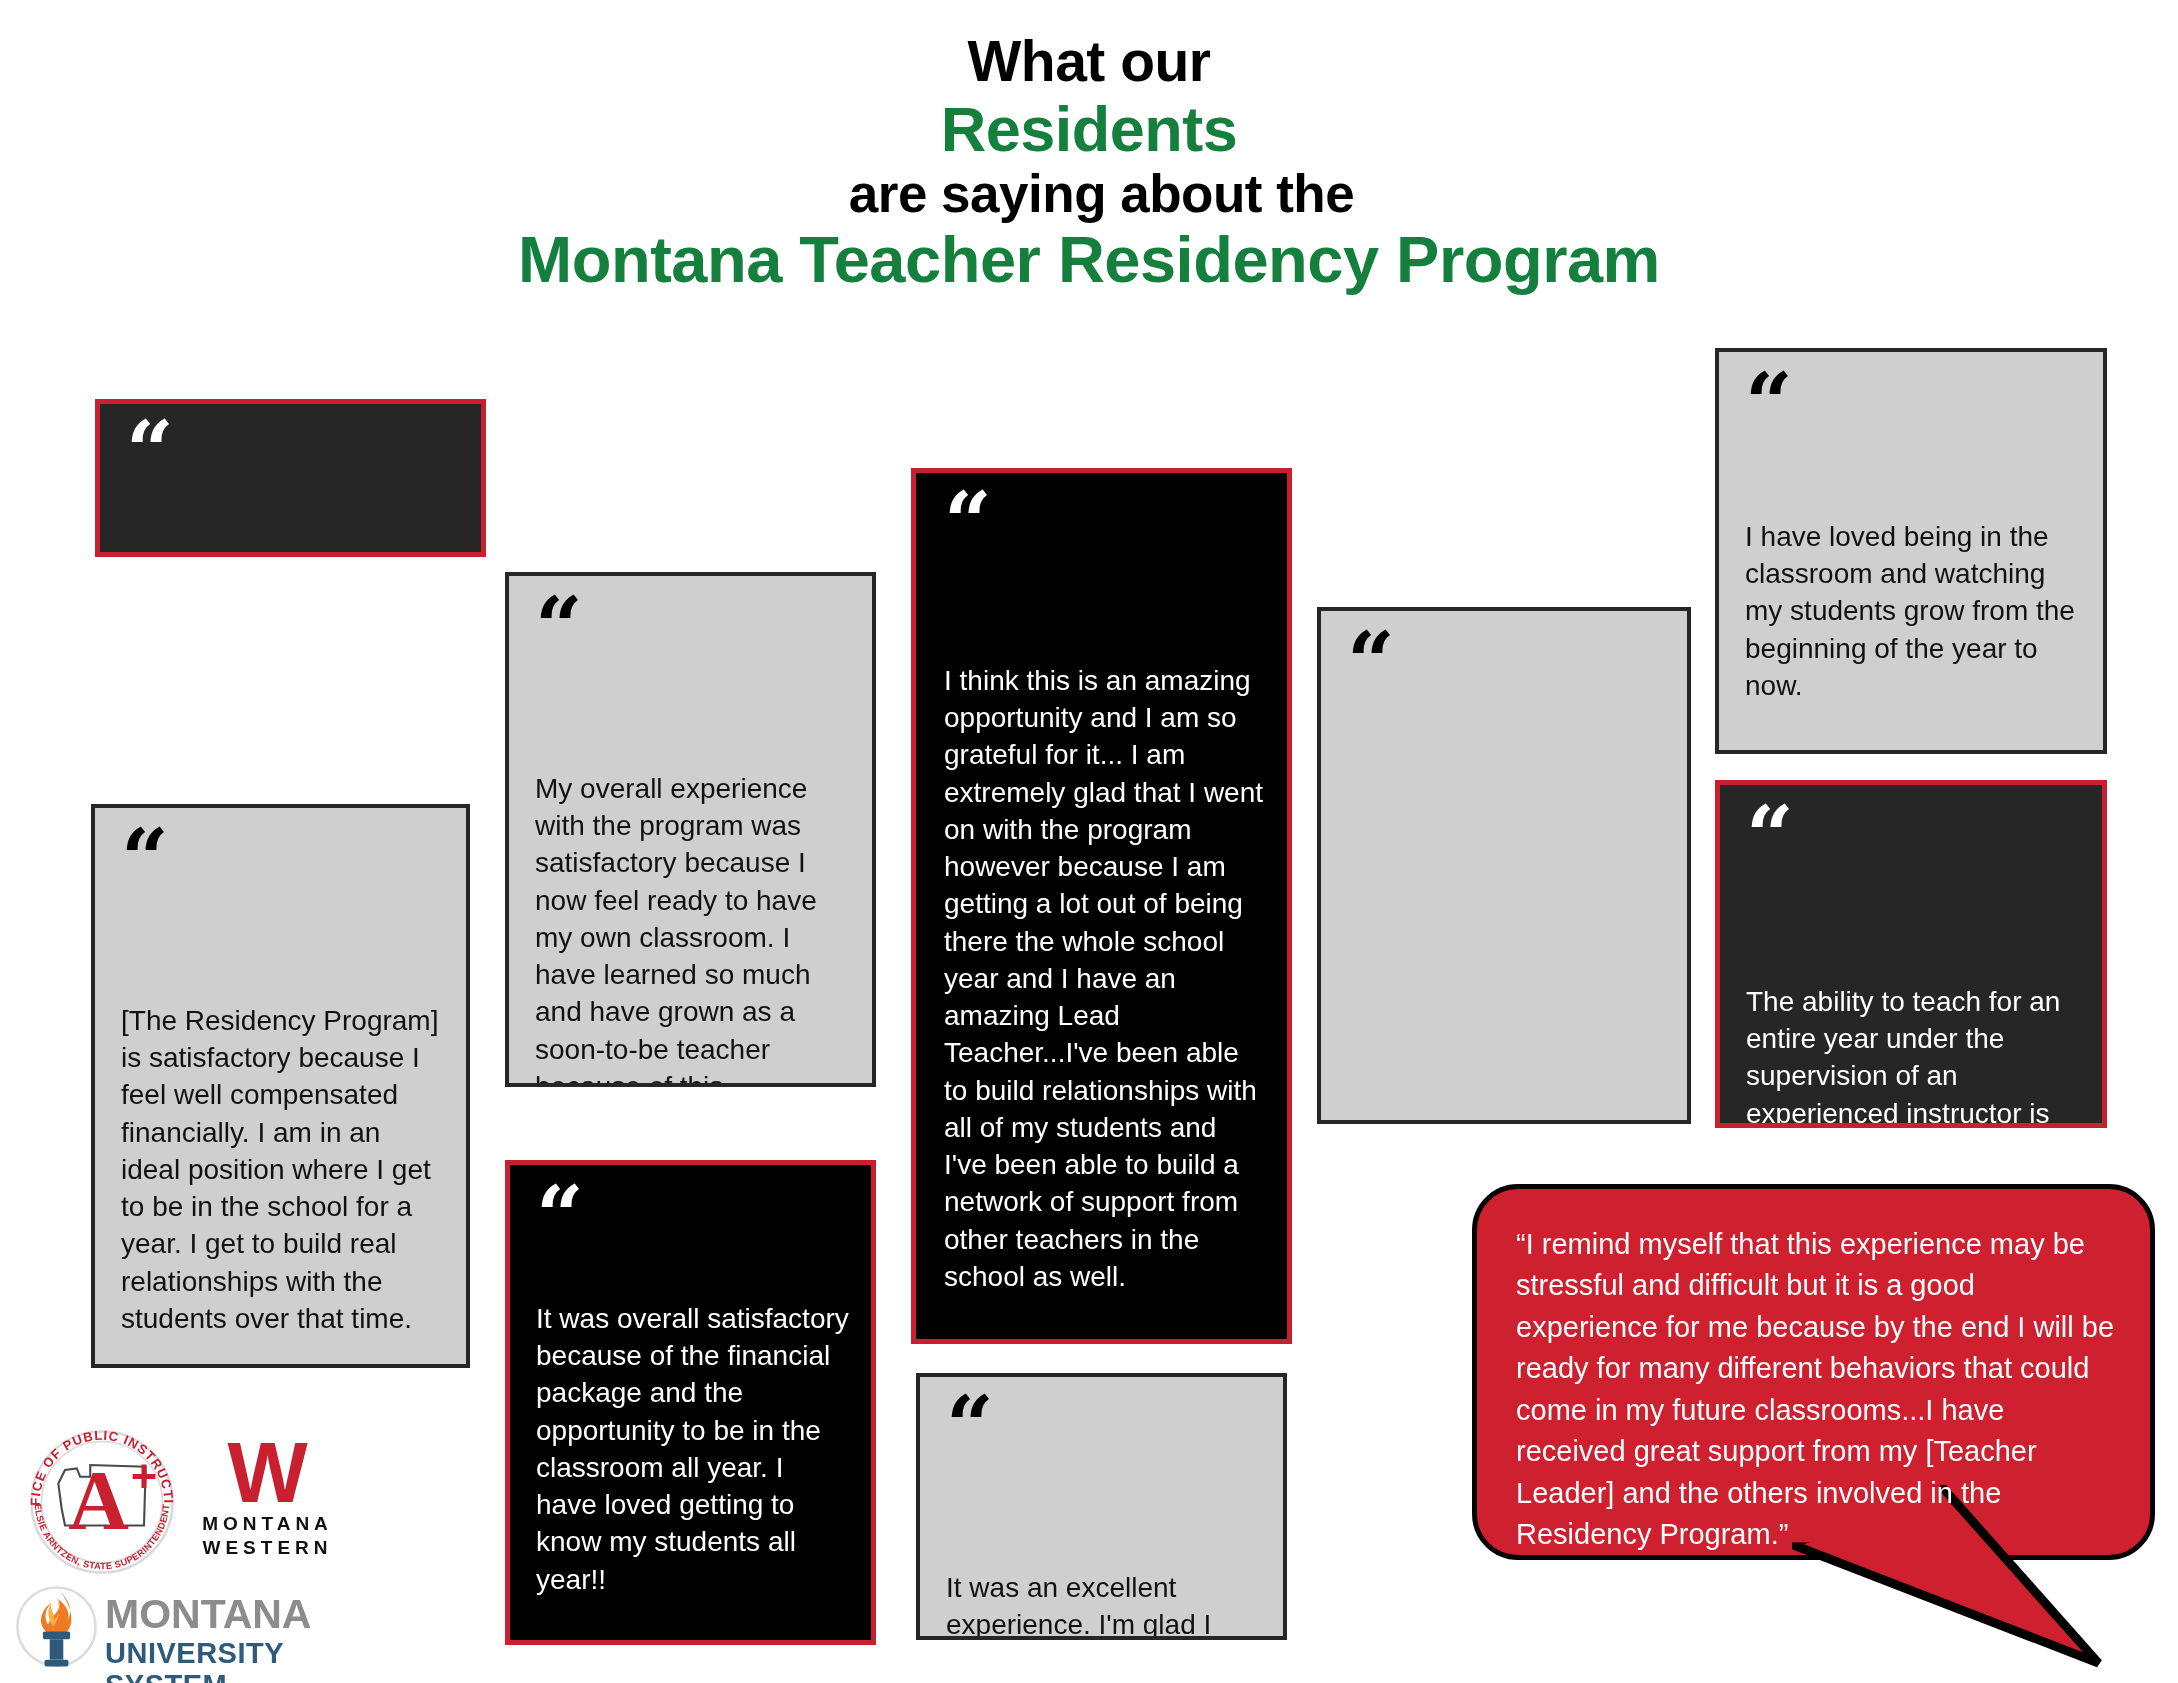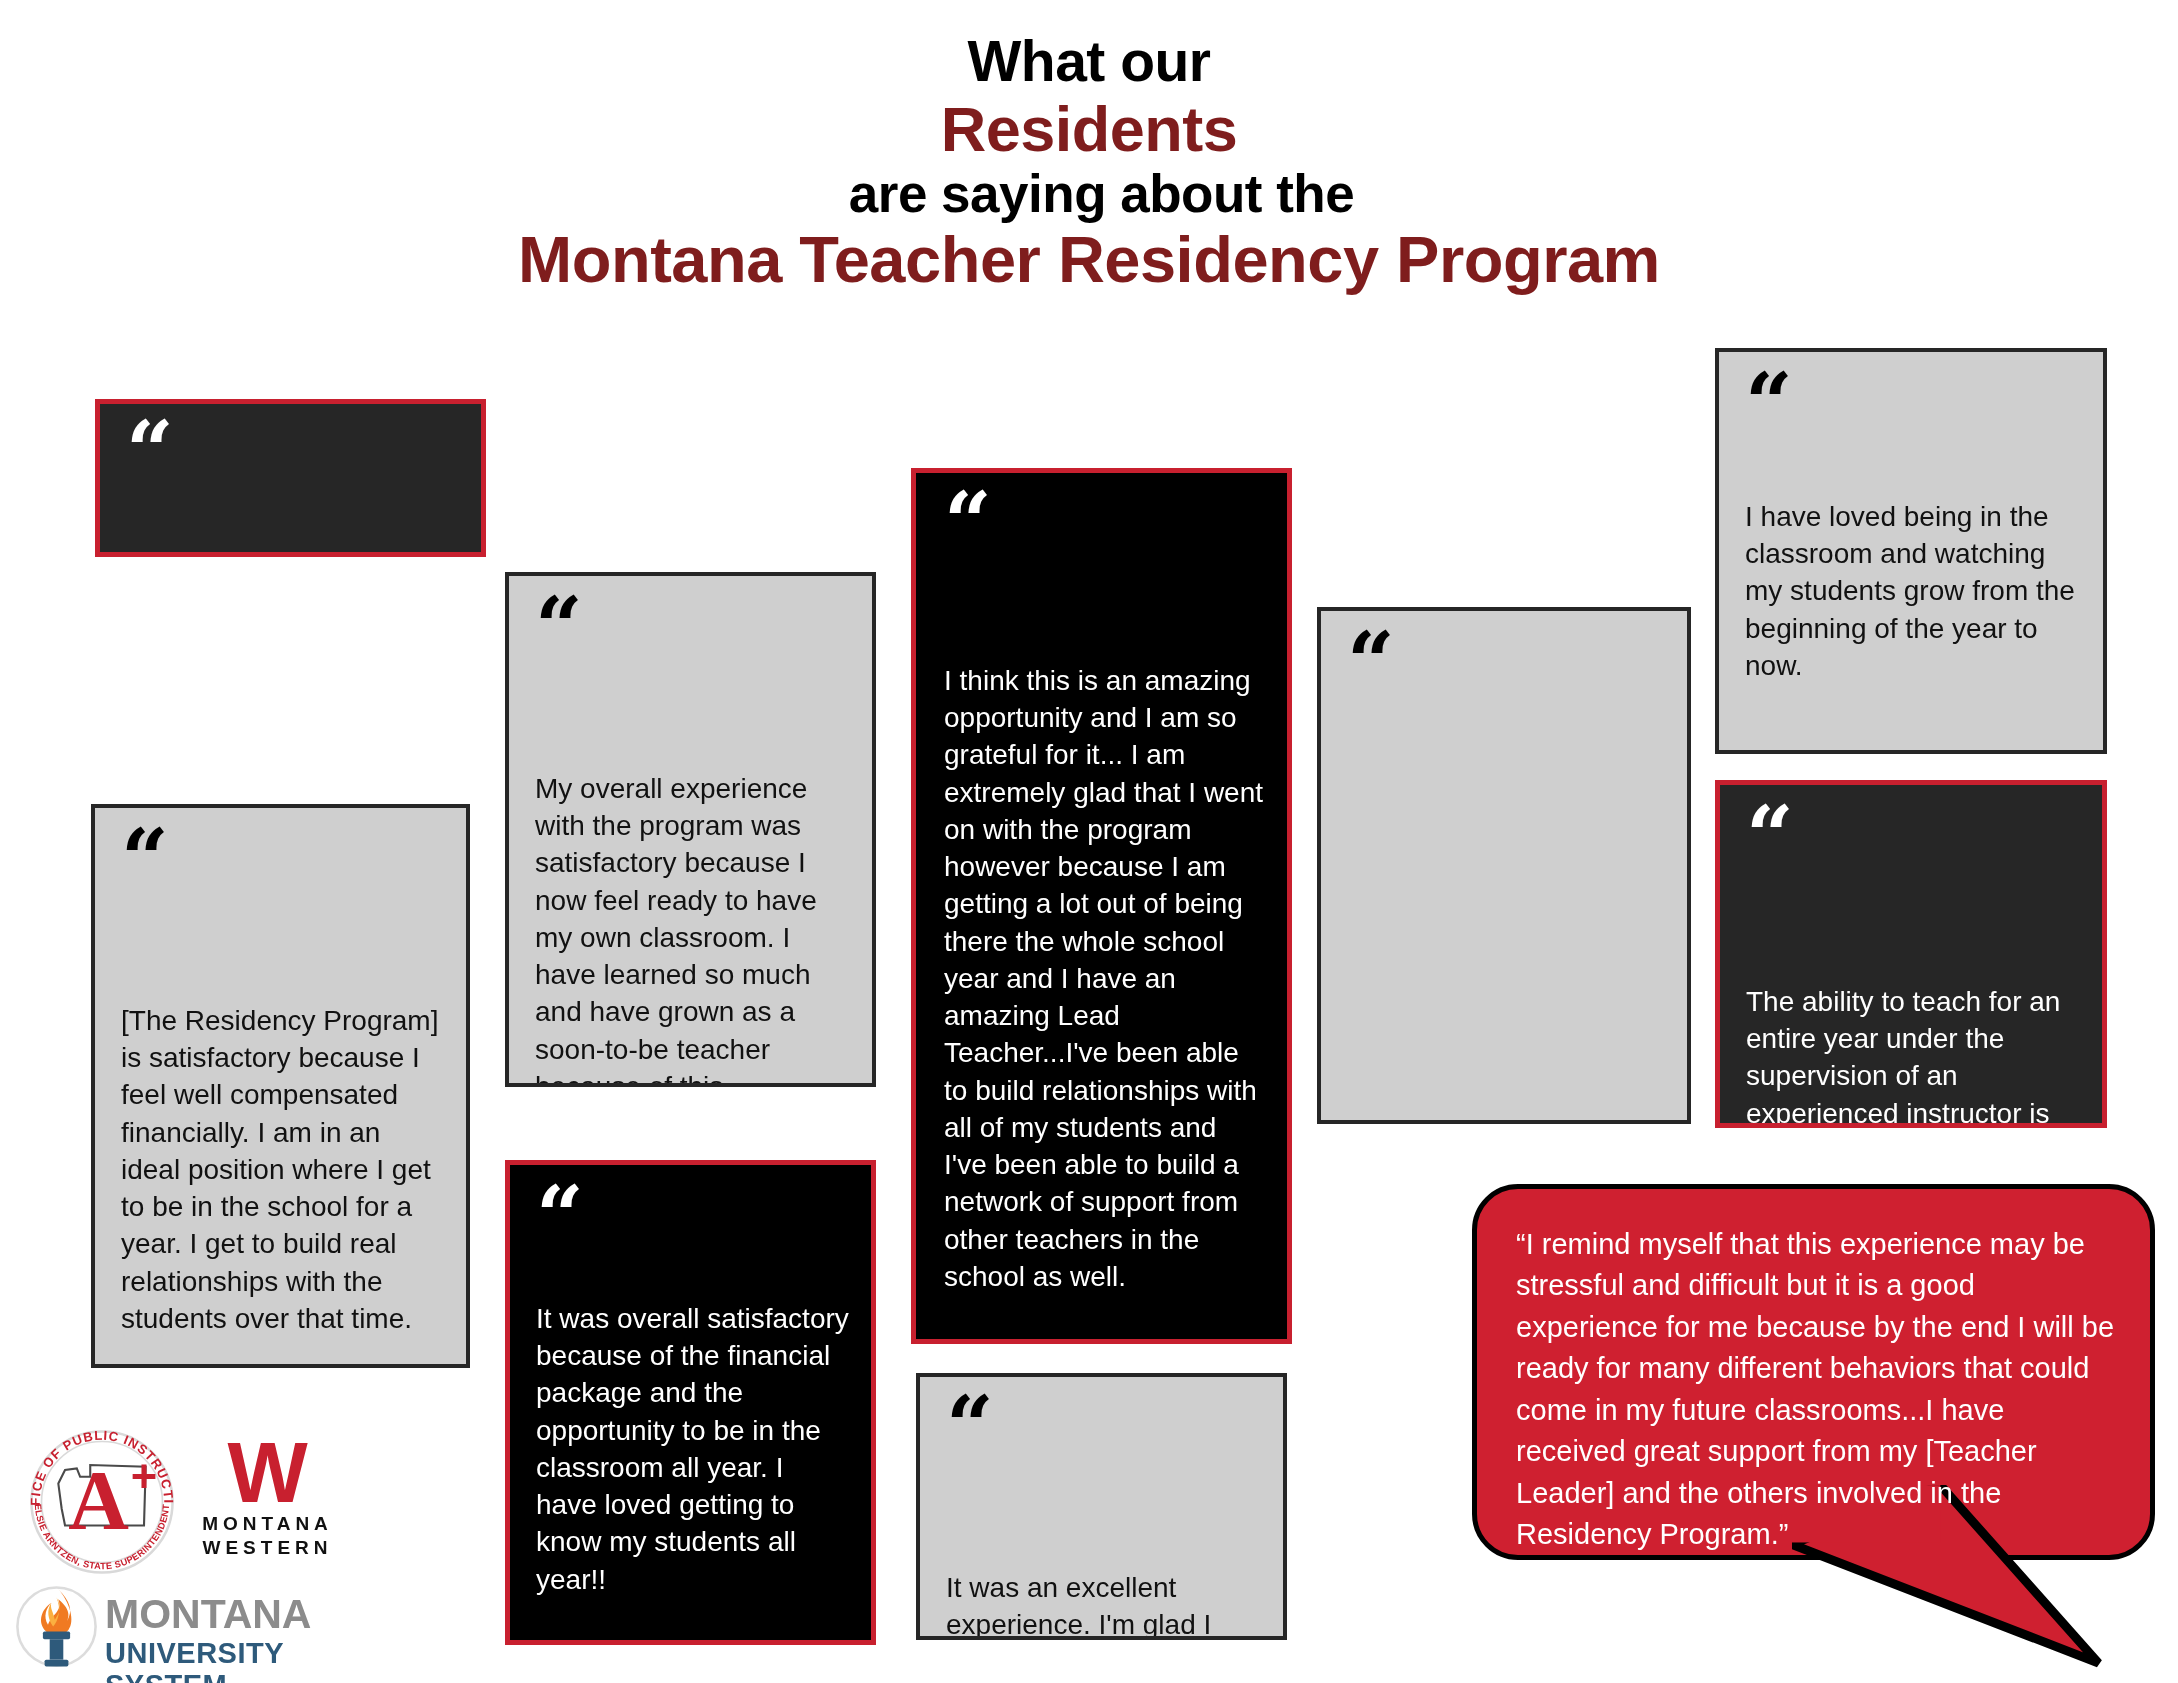--- a/index.html
+++ b/index.html
@@ -24,21 +24,21 @@
     text-align: center;
     line-height: 1.12;
   }
   .title-line {
     display: block;
     font-weight: bold;
     font-size: 55px;
     letter-spacing: -0.5px;
   }
   .t-black { color: #000000; }
-  .t-red   { color: #7f1d1d; }
+  .t-red   { color: #15803d; }
   #t-line1 { font-size: 57px; }
   #t-line2 { font-size: 63px; }
   #t-line3 { font-size: 53px; margin-left: 25px; }
   #t-line4 { font-size: 65px; }
 
   
   .quote-card {
     position: absolute;
     box-sizing: border-box;
     overflow: hidden;
@@ -93,21 +93,21 @@
   #card-5 { left: 911px; top: 468px;  width: 381px;  height: 876px; padding: 24px 22px 0 28px; }
   #card-5 .qtext { margin-top: 108px; }
 
   #card-6 { left: 916px; top: 1373px; width: 371px;  height: 267px; padding: 24px 22px 0 26px; }
   #card-6 .qtext { margin-top: 111px; }
 
   #card-7 { left: 1317px; top: 607px; width: 374px;  height: 517px; padding: 26px 22px 0 26px; }
   #card-7 .qtext { margin-top: 115px; }
 
   #card-8 { left: 1715px; top: 348px; width: 392px;  height: 406px; padding: 26px 22px 0 26px; }
-  #card-8 .qtext { margin-top: 63px; }
+  #card-8 .qtext { margin-top: 83px; }
 
   #card-9 { left: 1715px; top: 780px; width: 392px;  height: 348px; padding: 26px 22px 0 26px; }
   #card-9 .qtext { margin-top: 115px; }
 
   
   #speech-bubble {
     position: absolute;
     left: 1472px;
     top: 1184px;
     width: 683px;

